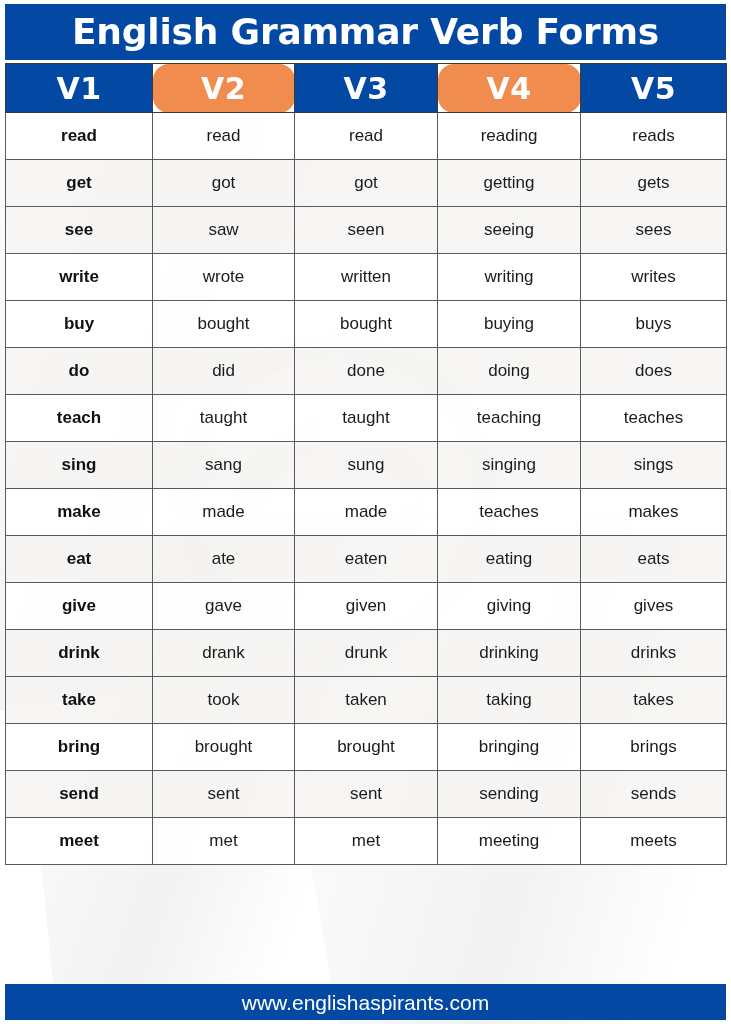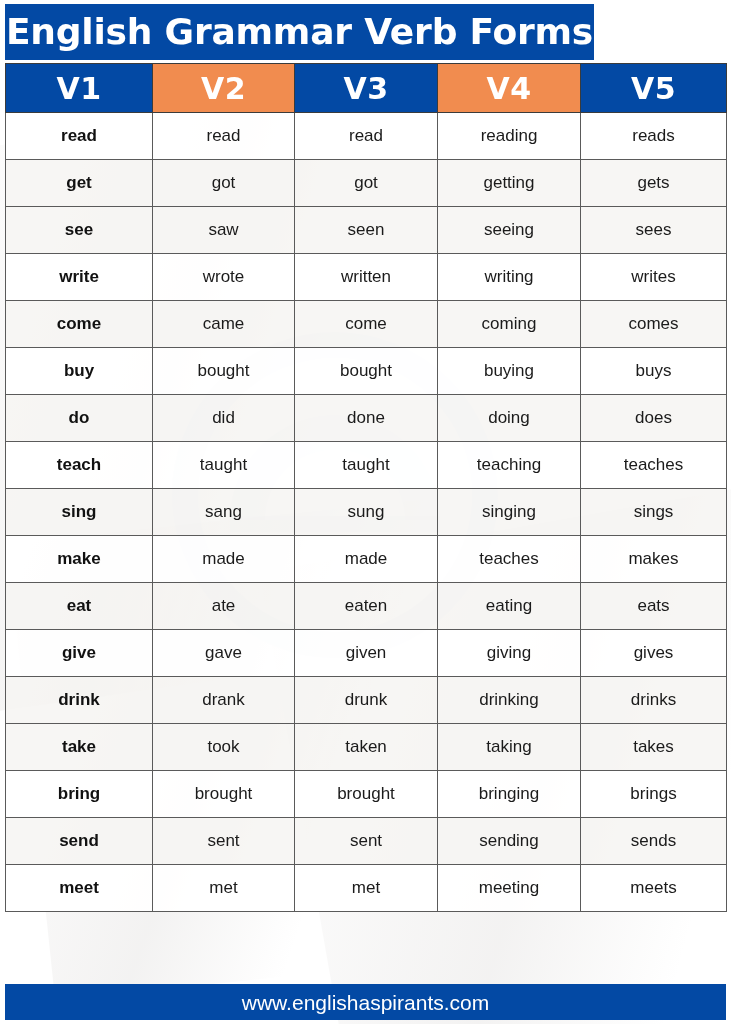--- a/index.html
+++ b/index.html
@@ -41,21 +41,21 @@
   }
   .wm-streak.a { left: -60px; top: 120px; width: 520px; height: 560px; transform: rotate(-8deg); }
   .wm-streak.b { left: 300px; top: 520px; width: 560px; height: 520px; transform: rotate(-10deg); }
   .wm-streak.c { left: 30px;  top: 520px; width: 420px; height: 460px; transform: rotate(-6deg); }
 
   
   .title-bar {
     position: absolute;
     left: 5px;
     top: 4px;
-    width: 589px;
+    width: 721px;
     height: 56px;
     background: #0349A4;
     display: flex;
     align-items: center;
     justify-content: center;
     z-index: 3;
   }
   .title-text {
     color: #ffffff;
     font-size: 36px;
@@ -90,21 +90,21 @@
     color: #ffffff;
     font-size: 30px;
     font-weight: bold;
     text-align: center;
     vertical-align: middle;
     border: 1px solid #3b3b3b;
     font-family: "DejaVu Sans", "Liberation Sans", sans-serif;
     letter-spacing: 0.5px;
   }
   thead th.blue   { background: #0349A4; }
-  thead th.orange { background: #F18C4F; }
+  thead th.orange { background: #F18C4F; border-radius: 16px; }
 
   tbody td {
     height: 46px;
     border: 1px solid #5a5a5a;
     text-align: center;
     vertical-align: middle;
     font-size: 17px;
     color: #1b1b1b;
     background: transparent;
     padding: 0 2px;
@@ -197,27 +197,20 @@
             <td>seeing</td>
             <td>sees</td>
           </tr>
           <tr class="even">
             <td class="base">write</td>
             <td>wrote</td>
             <td>written</td>
             <td>writing</td>
             <td>writes</td>
           </tr>
-          <tr class="odd">
-            <td class="base">come</td>
-            <td>came</td>
-            <td>come</td>
-            <td>coming</td>
-            <td>comes</td>
-          </tr>
           <tr class="even">
             <td class="base">buy</td>
             <td>bought</td>
             <td>bought</td>
             <td>buying</td>
             <td>buys</td>
           </tr>
           <tr class="odd">
             <td class="base">do</td>
             <td>did</td>

